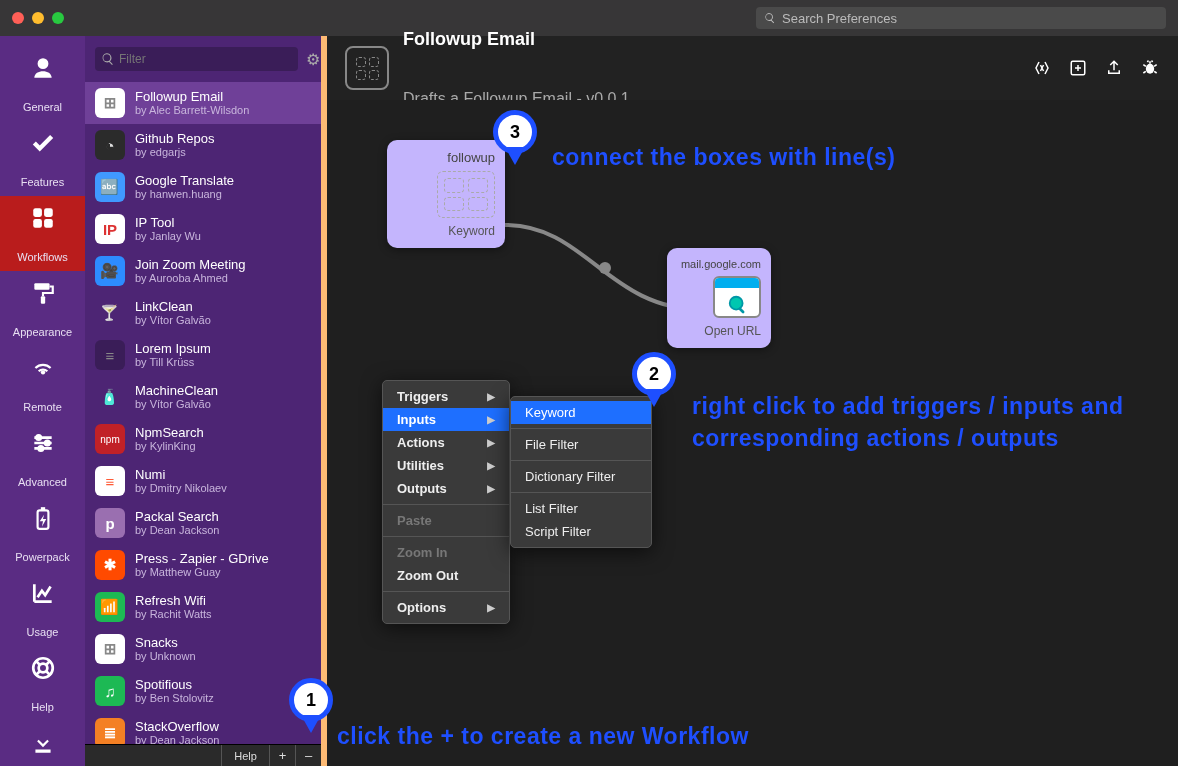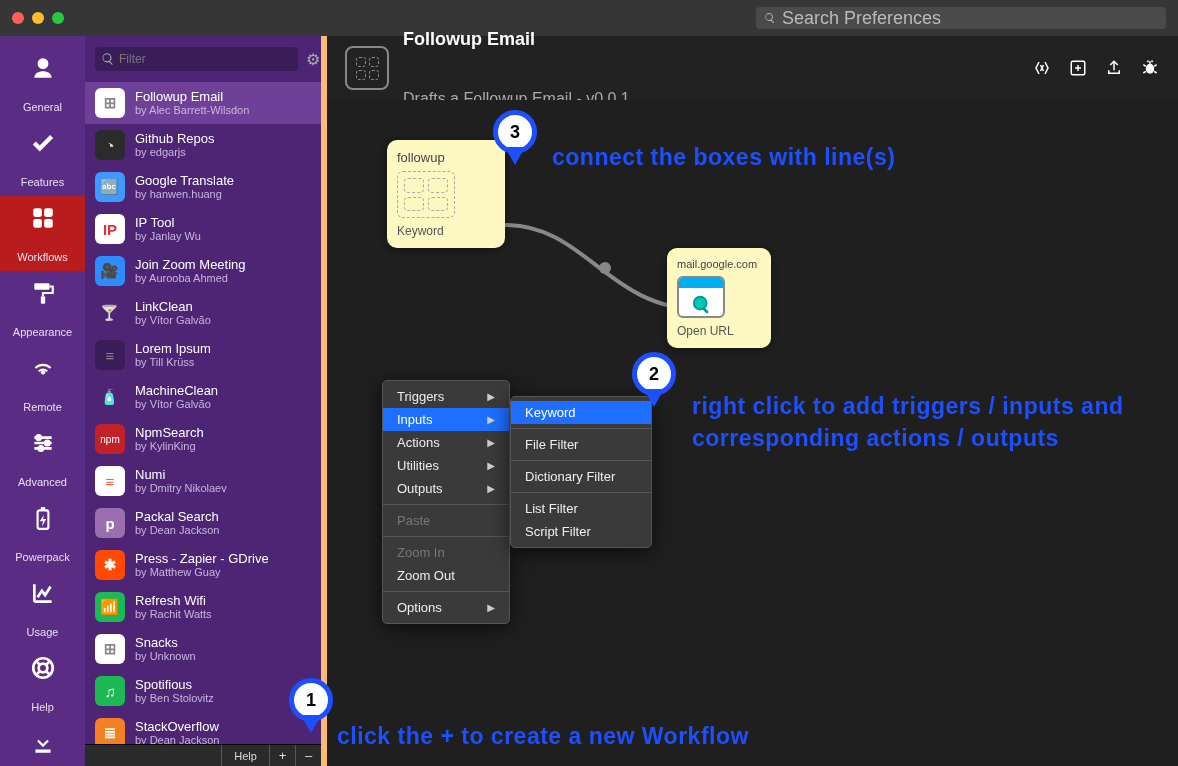--- a/index.html
+++ b/index.html
@@ -25,21 +25,21 @@
   .traffic span { width: 12px; height: 12px; border-radius: 50%; display:inline-block;}
   .tr-red { background:#ff5f57;}
   .tr-yellow { background:#ffbd2e;}
   .tr-green { background:#28c940;}
   .search-pref {
     position: absolute; right: 12px;
     width: 410px; height: 22px;
     background:#4a4a4a;
     border-radius: 4px;
     display:flex;align-items:center;
-    padding:0 8px; color:#bbb; font-size:18px;
+    padding:0 8px; color:#bbb; font-size:13px;
   }
   .search-pref svg { margin-right:6px; fill:#bbb;}
   
   .wrap { display:flex; height: calc(100% - 36px); }
   .sidebar {
     width: 85px;
     background: #5a2c83;
     display:flex; flex-direction:column;
     align-items:center;
     padding-top:10px;
@@ -118,23 +118,23 @@
   }
   .canvas-header h1{font-size:18px;font-weight:600;}
   .canvas-header .sub{font-size:16px;color:#aaa;margin-top:40px;}
   .header-actions{margin-left:auto;display:flex;gap:16px;}
   .header-actions .hicon{width:20px;height:20px;display:flex;align-items:center;justify-content:center;}
   .canvas{
     flex:1;position:relative;background:#1f1f1f;
   }
   
   .node{
-    position:absolute;background:#fef9c3;border-radius:10px;
+    position:absolute;background:#c4b5fd;border-radius:10px;
     box-shadow:0 2px 8px rgba(0,0,0,.4);
-    padding:10px;display:flex;flex-direction:column;align-items:flex-start;
+    padding:10px;display:flex;flex-direction:column;align-items:flex-end;
     color:#333;font-size:12px;
   }
   .node-label-top{font-size:13px;margin-bottom:6px;color:#444;}
   .node-label-bot{font-size:12px;margin-top:6px;color:#555;}
   .node1{left:60px;top:40px;width:118px;height:108px;}
   .node1 .inner{
     width:58px;height:50px;border:1.5px dashed #aaa;border-radius:6px;
     display:grid;grid-template-columns:1fr 1fr;gap:4px;padding:6px;
   }
   .node1 .inner span{border:1.5px dashed #aaa;border-radius:4px;}
@@ -162,21 +162,21 @@
     min-width:128px;padding:4px 0;
   }
   .ctx .row{
     padding:4px 14px;display:flex;align-items:center;justify-content:space-between;
     color:#eee;white-space:nowrap;
   }
   .ctx .row.disabled{color:#777;}
   .ctx .row.hover{background:#1e6fff;color:#fff;}
   .ctx .sep{height:1px;background:#555;margin:4px 0;}
   .ctx .arrow{font-size:10px;color:#ccc;}
-  .ctx1{left:55px;top:280px;}
+  .ctx1{left:55px;top:280px;font-weight:bold;}
   .ctx2{left:183px;top:296px;min-width:142px;}
   
   .badge{
     position:absolute;width:44px;height:44px;border-radius:50%;
     background:#fff;border:5px solid #1e4fff;
     display:flex;align-items:center;justify-content:center;
     font-weight:700;font-size:18px;color:#000;
     z-index:50;
   }
   .badge::after{

